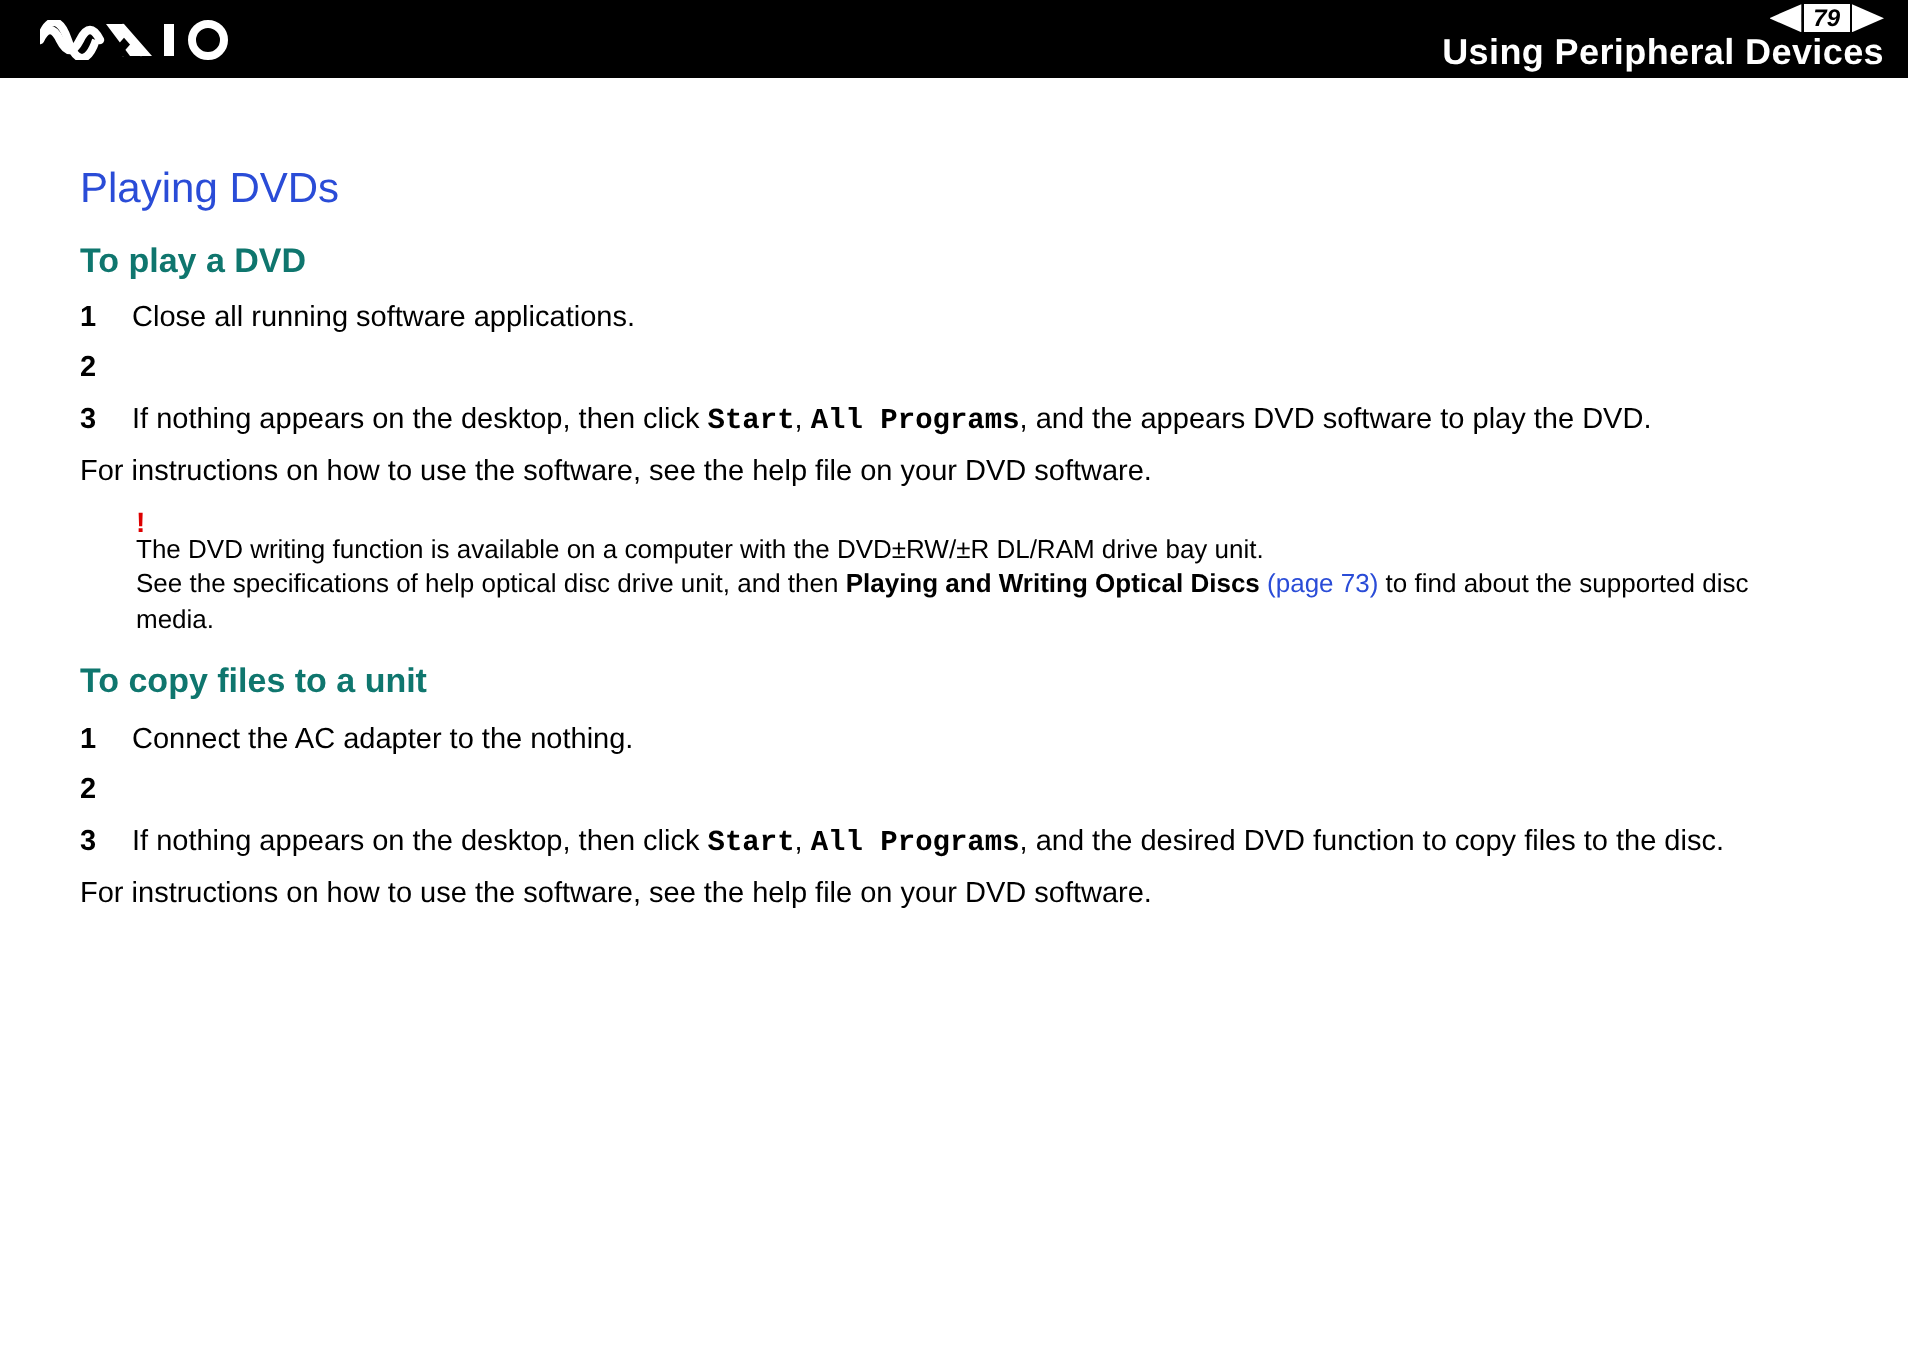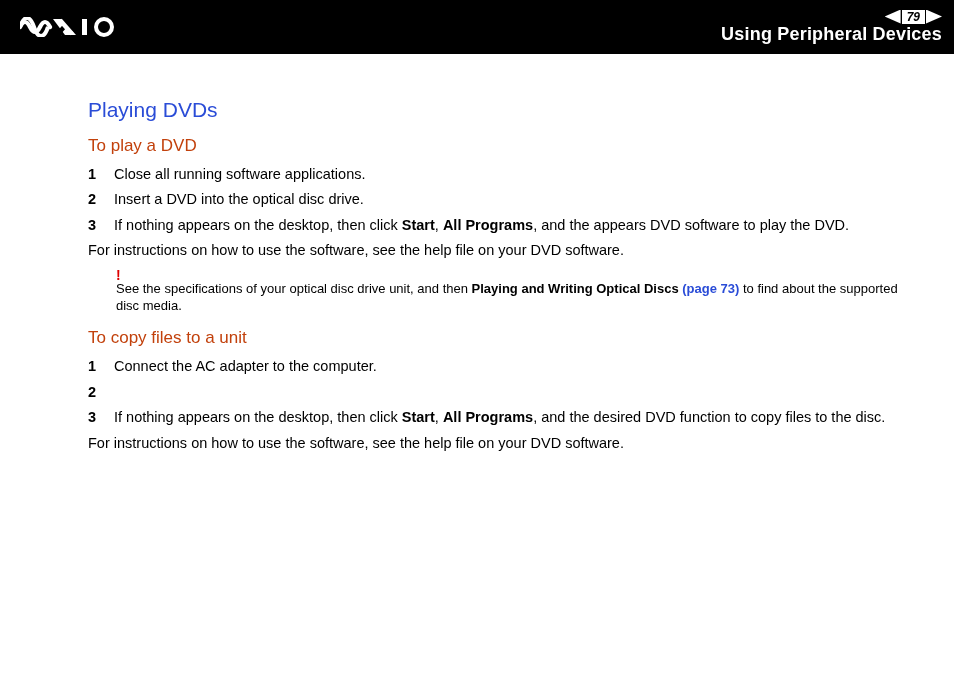--- a/index.html
+++ b/index.html
@@ -6,21 +6,21 @@
   body {
     width: 954px;
     height: 674px;
     background: #ffffff;
     font-family: Arial, Helvetica, sans-serif;
     color: #000;
     overflow: hidden;
   }
   .header {
     background: #000;
-    height: 54px;
+    height: 39px;
     width: 100%;
     display: flex;
     align-items: center;
     justify-content: space-between;
     padding: 0 12px 0 20px;
     color: #fff;
   }
   .logo {
     display: flex;
     align-items: center;
@@ -62,32 +62,31 @@
   }
   .sec-title {
     font-weight: bold;
     font-size: 18px;
     letter-spacing: 0.2px;
   }
   .content {
     padding: 40px 38px 0 40px;
     font-size: 14.5px;
     line-height: 1.55;
-    margin-left: 48px;
   }
   .h-blue {
     color: #2a4cd7;
     font-size: 21px;
     font-weight: 400;
     margin-bottom: 6px;
   }
   .h-gray {
-    color: #c2410c;
+    color: #0f766e;
     font-size: 17px;
-    font-weight: 400;
+    font-weight: 700;
     margin-bottom: 4px;
   }
   ol.steps {
     list-style: none;
     margin-bottom: 2px;
   }
   ol.steps li {
     display: flex;
     margin-bottom: 3px;
   }
@@ -110,24 +109,24 @@
     font-weight: bold;
     position: absolute;
     left: 0;
     top: -14px;
     font-size: 14px;
   }
   .alert-text { display: block; }
   .alert-block b { font-weight: bold; }
   .page-link {
     color: #2a4cd7;
-    font-weight: bold;
+    font-weight: normal;
     cursor: pointer;
   }
-  .step-text b { font-weight: bold; }
+  .step-text b { font-weight: bold; font-family: Liberation Mono, monospace; }
 </style>
 </head>
 <body>
 
 <div class="header">
   <div class="logo">
     <svg width="98" height="20" viewBox="0 0 98 20">
       <path d="M0 10 Q5 0 10 10 Q15 20 20 10 Q25 0 30 10" stroke="#fff" stroke-width="4.2" fill="none" stroke-linecap="round"></path>
       <path d="M40 3 L52 17 M40 17 L46 10" stroke="#fff" stroke-width="4" fill="none" stroke-linecap="butt"></path>
       <rect x="40" y="2" width="12" height="16" fill="#000"></rect>
@@ -157,42 +156,42 @@
   <div class="section">
     <div class="h-blue">Playing DVDs</div>
     <div class="h-gray">To play a DVD</div>
     <ol class="steps">
       <li>
         <span class="step-num">1</span>
         <span class="step-text">Close all running software applications.</span>
       </li>
       <li>
         <span class="step-num">2</span>
-        <span class="step-text">Insert a DVD into the optical disc drive.</span>
       </li>
       <li>
         <span class="step-num">3</span>
         <span class="step-text"><span>If nothing appears on the desktop, then click </span><b>Start</b><span>, </span><b>All Programs</b><span>, and the appears DVD software to play the DVD.</span></span>
       </li>
     </ol>
     <div class="note">For instructions on how to use the software, see the help file on your DVD software.</div>
   </div>
 
   <div class="section">
 
     <div class="alert-block">
       <span class="alert-mark">!</span>
-      <span class="alert-text"><span>See the specifications of your optical disc drive unit, and then </span><b>Playing and Writing Optical Discs </b><span class="page-link">(page 73)</span><span> to find about the supported disc media.</span></span>
+      <span class="alert-text">The DVD writing function is available on a computer with the DVD±RW/±R DL/RAM drive bay unit.</span>
+      <span class="alert-text"><span>See the specifications of help optical disc drive unit, and then </span><b>Playing and Writing Optical Discs </b><span class="page-link">(page 73)</span><span> to find about the supported disc media.</span></span>
     </div>
 
     <div class="h-gray">To copy files to a unit</div>
     <ol class="steps">
       <li>
         <span class="step-num">1</span>
-        <span class="step-text">Connect the AC adapter to the computer.</span>
+        <span class="step-text">Connect the AC adapter to the nothing.</span>
       </li>
       <li>
         <span class="step-num">2</span>
       </li>
       <li>
         <span class="step-num">3</span>
         <span class="step-text"><span>If nothing appears on the desktop, then click </span><b>Start</b><span>, </span><b>All Programs</b><span>, and the desired DVD function to copy files to the disc.</span></span>
       </li>
     </ol>
     <div class="note">For instructions on how to use the software, see the help file on your DVD software.</div>

